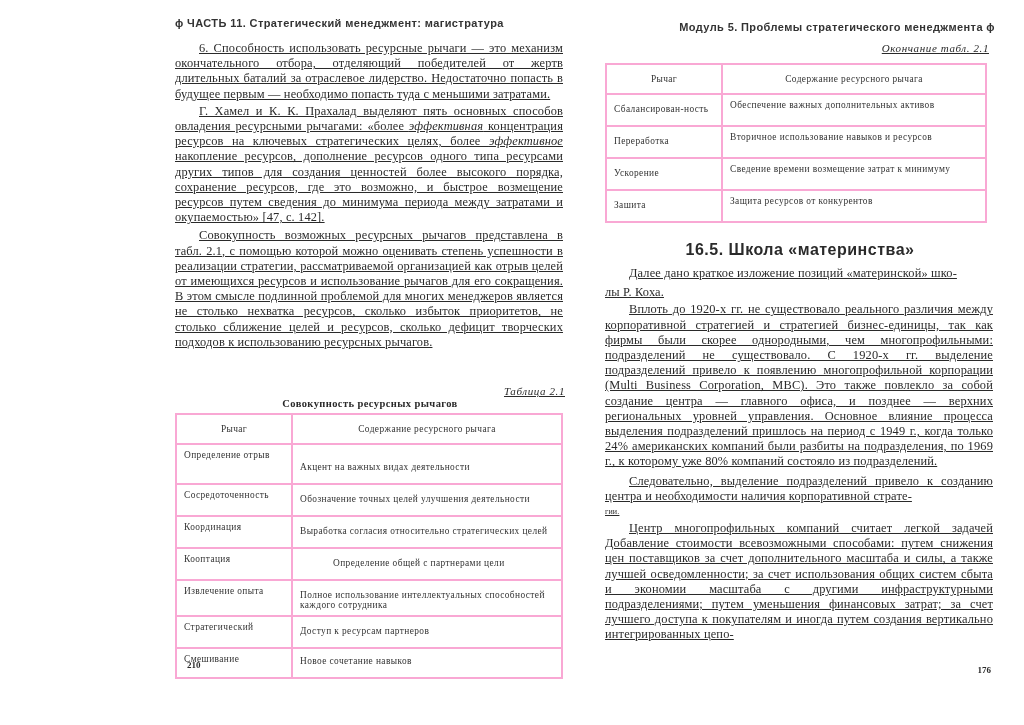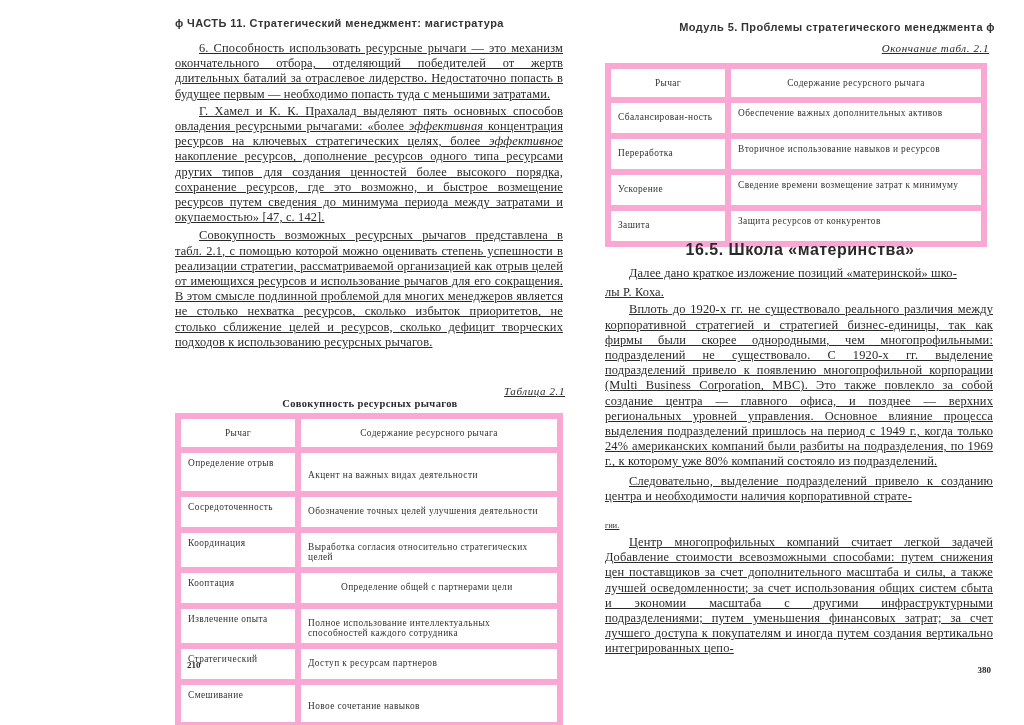--- a/index.html
+++ b/index.html
@@ -13,21 +13,21 @@
   .left .runhead { left:0; }
   .right .runhead { right:0; }
   .body-text { position:absolute; font-size:12.4px; line-height:15.2px; text-align:justify; letter-spacing:0.15px; }
   .body-text p { margin:0; text-indent:24px;text-decoration:underline; }
   .body-text p.noindent { text-indent:0; }
   .body-text p.small-tail { font-size:8px; text-indent:0; line-height:12px; }
   .left .body-text { top:41px; left:0; width:388px; }
   .tlabel { position:absolute; font-style:italic; font-size:11px; right:0; letter-spacing:0.6px;text-decoration:underline; }
   .ttitle { position:absolute; font-weight:bold; font-size:10.5px; width:100%; text-align:center; letter-spacing:0.4px; }
   table.lev { position:absolute; border-collapse:collapse; font-size:9.4px; letter-spacing:0.4px; color:#333; }
-  table.lev td, table.lev th { border:6px solid #f9a8d4; vertical-align:top; text-align:left; font-weight:normal; padding:5px 7px; }
+  table.lev td, table.lev th { border:2px solid #f9a8d4; vertical-align:top; text-align:left; font-weight:normal; padding:5px 7px; }
   table.lev th { text-align:center; vertical-align:middle; padding:9px 7px; }
   table.lev td.c1 { width:100px; }
   table.lev td { height:16px; }
   .pnum { position:absolute; font-size:9px; font-weight:bold; font-family:"Liberation Serif", serif; }
   .heading { position:absolute; font-family:"Liberation Sans", sans-serif; font-weight:bold; font-size:16px; letter-spacing:0.5px; width:100%; text-align:center; }
   .right .body-text { top:266px; left:0; width:388px; }
 </style>
 </head>
 <body>
 
@@ -70,21 +70,21 @@
       <tr>
           <td class="c1">Извлечение опыта</td>
           <td style="padding-top:9px;">Полное использование интеллектуальных способностей каждого сотрудника</td>
         </tr>
       <tr>
           <td class="c1">Стратегический</td>
           <td style="padding-top:9px;">Доступ к ресурсам партнеров</td>
         </tr>
       <tr>
           <td class="c1">Смешивание</td>
-          <td style="padding-top:16px;">Новое сочетание навыков</td>
+          <td style="padding-top:7px;">Новое сочетание навыков</td>
         </tr>
     </tbody>
   </table>
 
   <div class="pnum" style="top:660px; left:12px;">210</div>
 </div>
 
 <div class="page right">
   <div class="runhead" style="top:21px;">Модуль 5. Проблемы стратегического менеджмента   ϕ</div>
   <div class="tlabel" style="top:42px; right:6px;">Окончание табл. 2.1</div>
@@ -116,18 +116,18 @@
     </tbody>
   </table>
 
   <div class="heading" style="top:241px;">16.5. Школа «материнства»</div>
 
   <div class="body-text">
     <p>Далее дано краткое изложение позиций «материнской» шко-</p>
     <p class="noindent" style="margin-top:4px;">лы Р. Коха.</p>
     <p style="margin-top:2px;">Вплоть до 1920-х гг. не существовало реального различия между корпоративной стратегией и стратегией бизнес-единицы, так как фирмы были скорее однородными, чем многопрофильными: подразделений не существовало. С 1920-х гг. выделение подразделений привело к появлению многопрофильной корпорации (Multi Business Corporation, MBC). Это также повлекло за собой создание центра — главного офиса, и позднее — верхних региональных уровней управления. Основное влияние процесса выделения подразделений пришлось на период с 1949 г., когда только 24% американских компаний были разбиты на подразделения, по 1969 г., к которому уже 80% компаний состояло из подразделений.</p>
     <p style="margin-top:4px;">Следовательно, выделение подразделений привело к созданию центра и необходимости наличия корпоративной страте-</p>
-    <p class="small-tail" style="margin-top:16px;">гии.</p>
+    <p class="small-tail" style="margin-top:2px;">гии.</p>
     <p style="margin-top:3px;">Центр многопрофильных компаний считает легкой задачей Добавление стоимости всевозможными способами: путем снижения цен поставщиков за счет дополнительного масштаба и силы, а также лучшей осведомленности; за счет использования общих систем сбыта и экономии масштаба с другими инфраструктурными подразделениями; путем уменьшения финансовых затрат; за счет лучшего доступа к покупателям и иногда путем создания вертикально интегрированных цепо-</p>
   </div>
 
-  <div class="pnum" style="top:665px; right:4px;">380</div>
+  <div class="pnum" style="top:665px; right:4px;">176</div>
 </div>
 
 </body></html>

